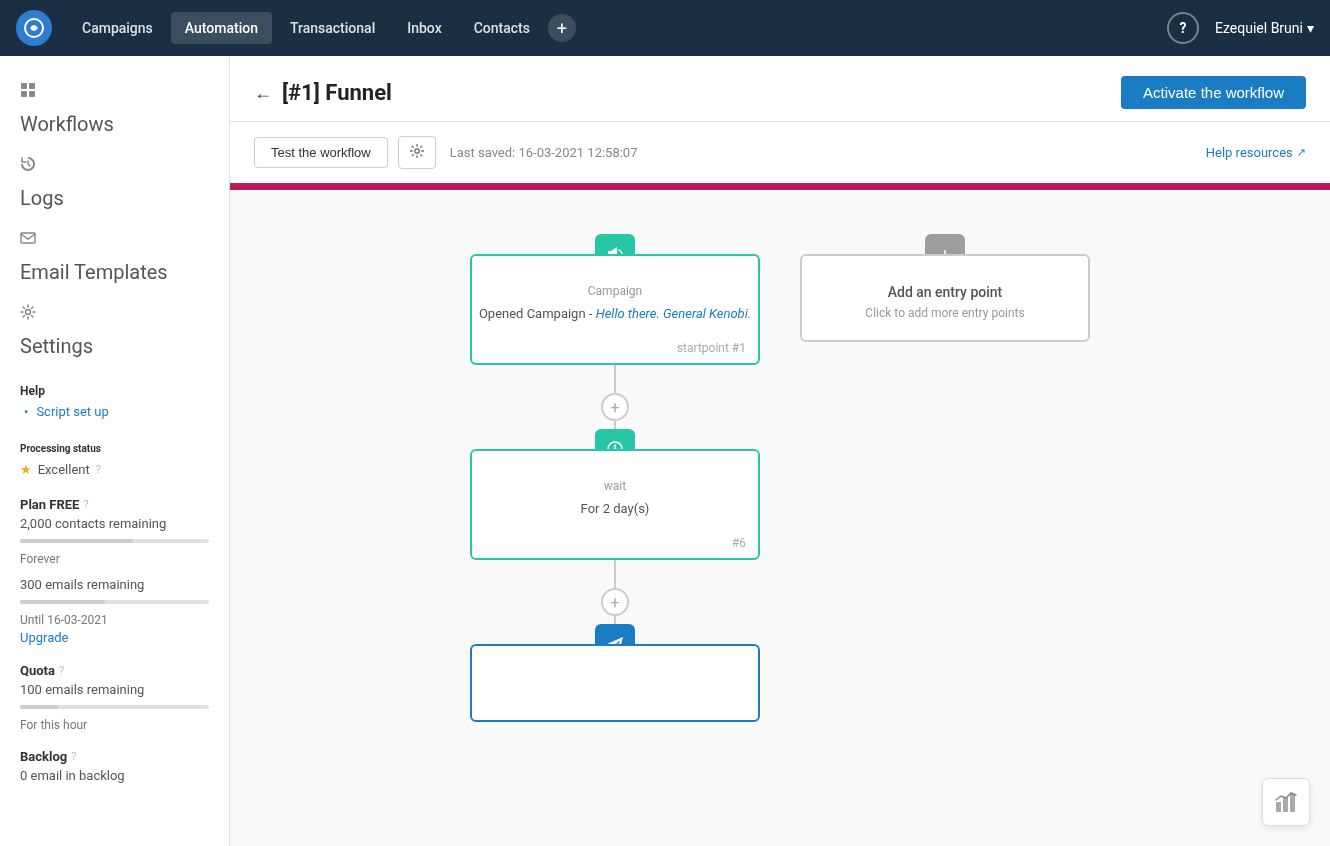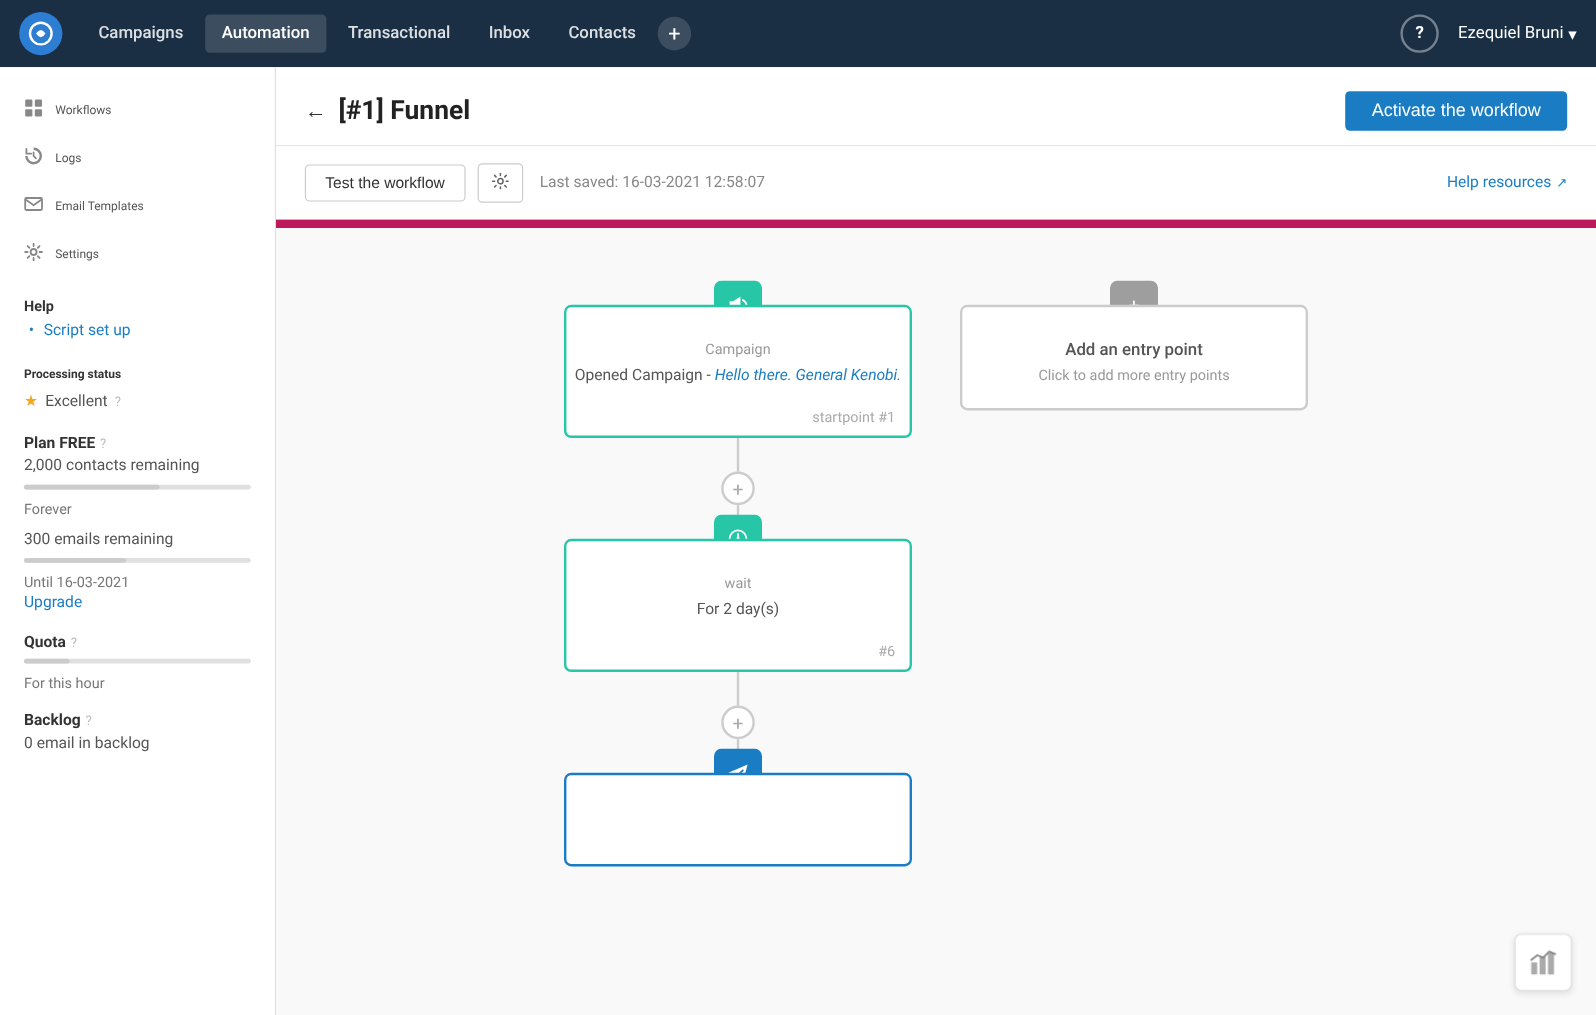--- a/index.html
+++ b/index.html
@@ -68,25 +68,26 @@
     
     .sidebar {
       width: 230px;
       background: white;
       border-right: 1px solid #e0e0e0;
       padding: 16px 0;
       flex-shrink: 0;
       overflow-y: auto;
     }
     .sidebar-item {
-      display: flex; align-items: center; gap: 10px;
+      display: flex; gap: 10px;
       padding: 10px 20px;
-      font-size: 10px;
+      font-size: 20px;
       color: #555;
       cursor: pointer;
+      flex-direction: column;
     }
     .sidebar-item .icon { font-size: 15px; color: #888; }
 
     .sidebar-section {
       padding: 16px 20px 4px;
       font-size: 12px;
       font-weight: 700;
       color: #333;
       text-transform: none;
     }
@@ -459,20 +460,21 @@
       <div class="progress-bar-fill" style="width:45%"></div>
     </div>
     <div class="sidebar-stat-label">Until 16-03-2021</div>
     <a class="sidebar-upgrade" href="#">Upgrade</a>
 
     <div style="height:10px;"></div>
     <div style="display:flex;align-items:center;gap:4px;padding:6px 20px 2px;">
       <span style="font-size:13px;font-weight:700;color:#333;">Quota</span>
       <span style="color:#bbb;font-size:11px;cursor:pointer;">?</span>
     </div>
+    <div class="sidebar-stat">100 emails remaining</div>
     <div class="progress-bar-wrap">
       <div class="progress-bar-fill" style="width:20%"></div>
     </div>
     <div class="sidebar-stat-label">For this hour</div>
 
     <div style="height:10px;"></div>
     <div style="display:flex;align-items:center;gap:4px;padding:6px 20px 2px;">
       <span style="font-size:13px;font-weight:700;color:#333;">Backlog</span>
       <span style="color:#bbb;font-size:11px;cursor:pointer;">?</span>
     </div>

